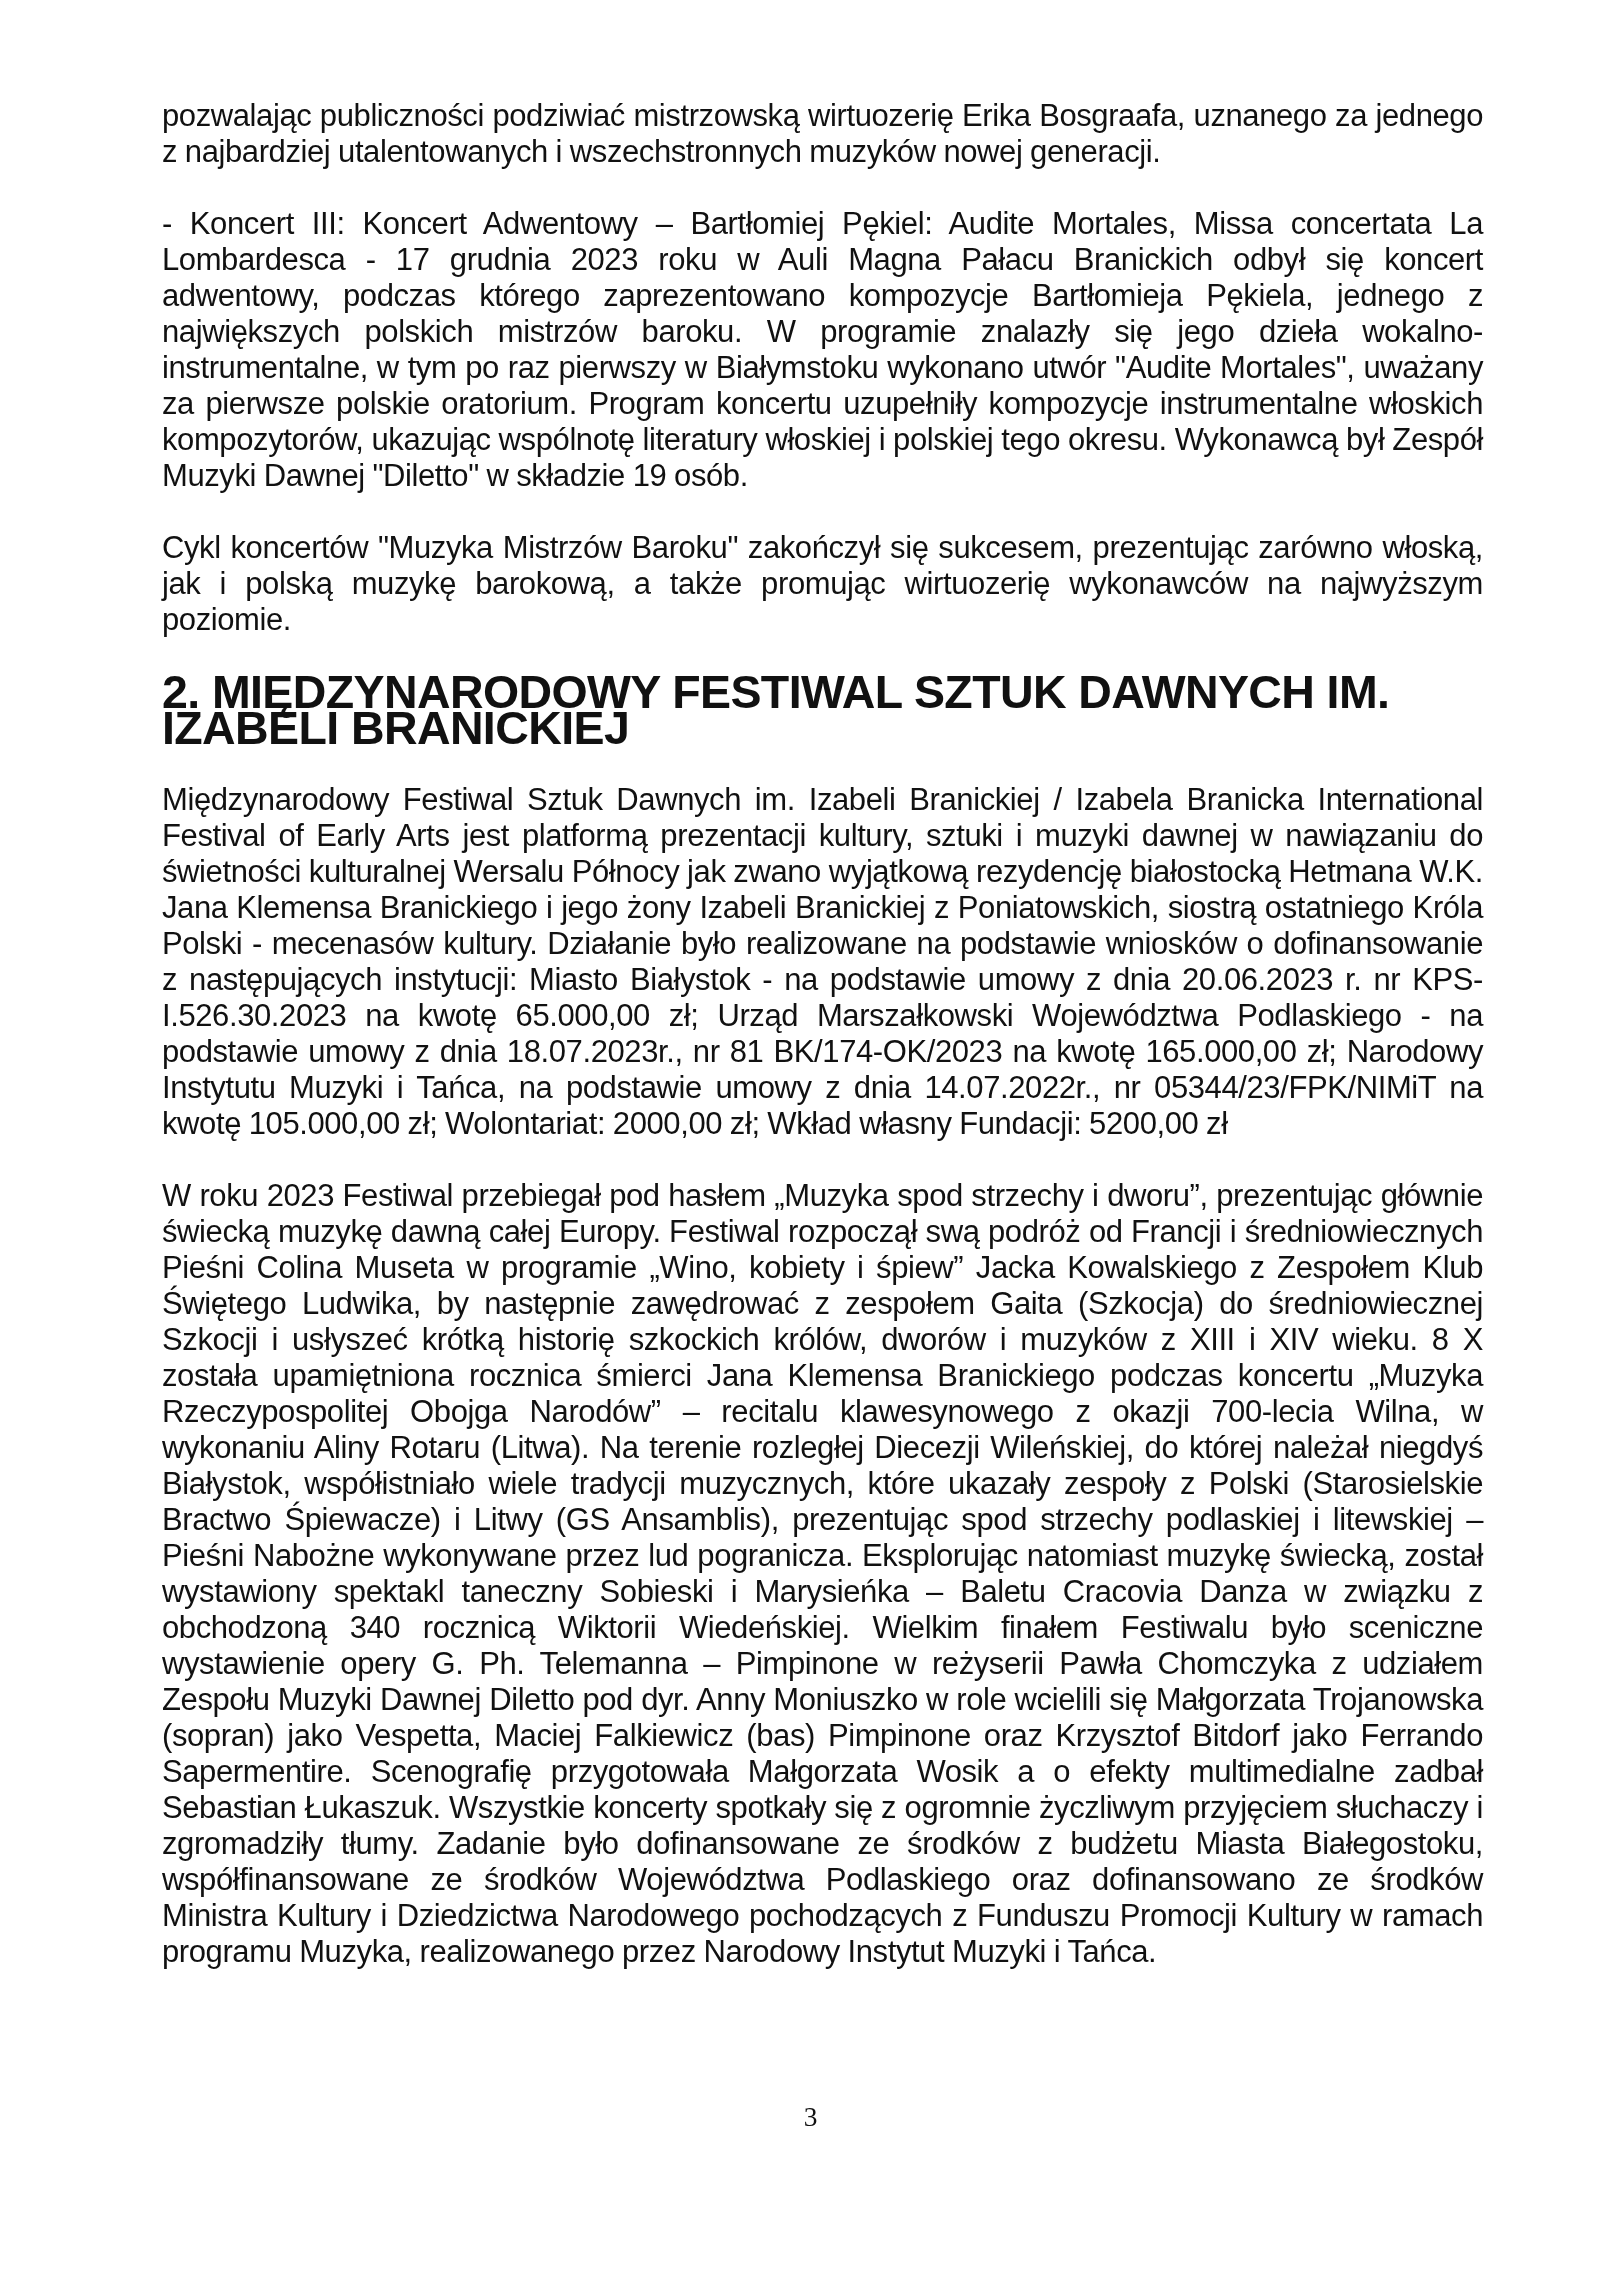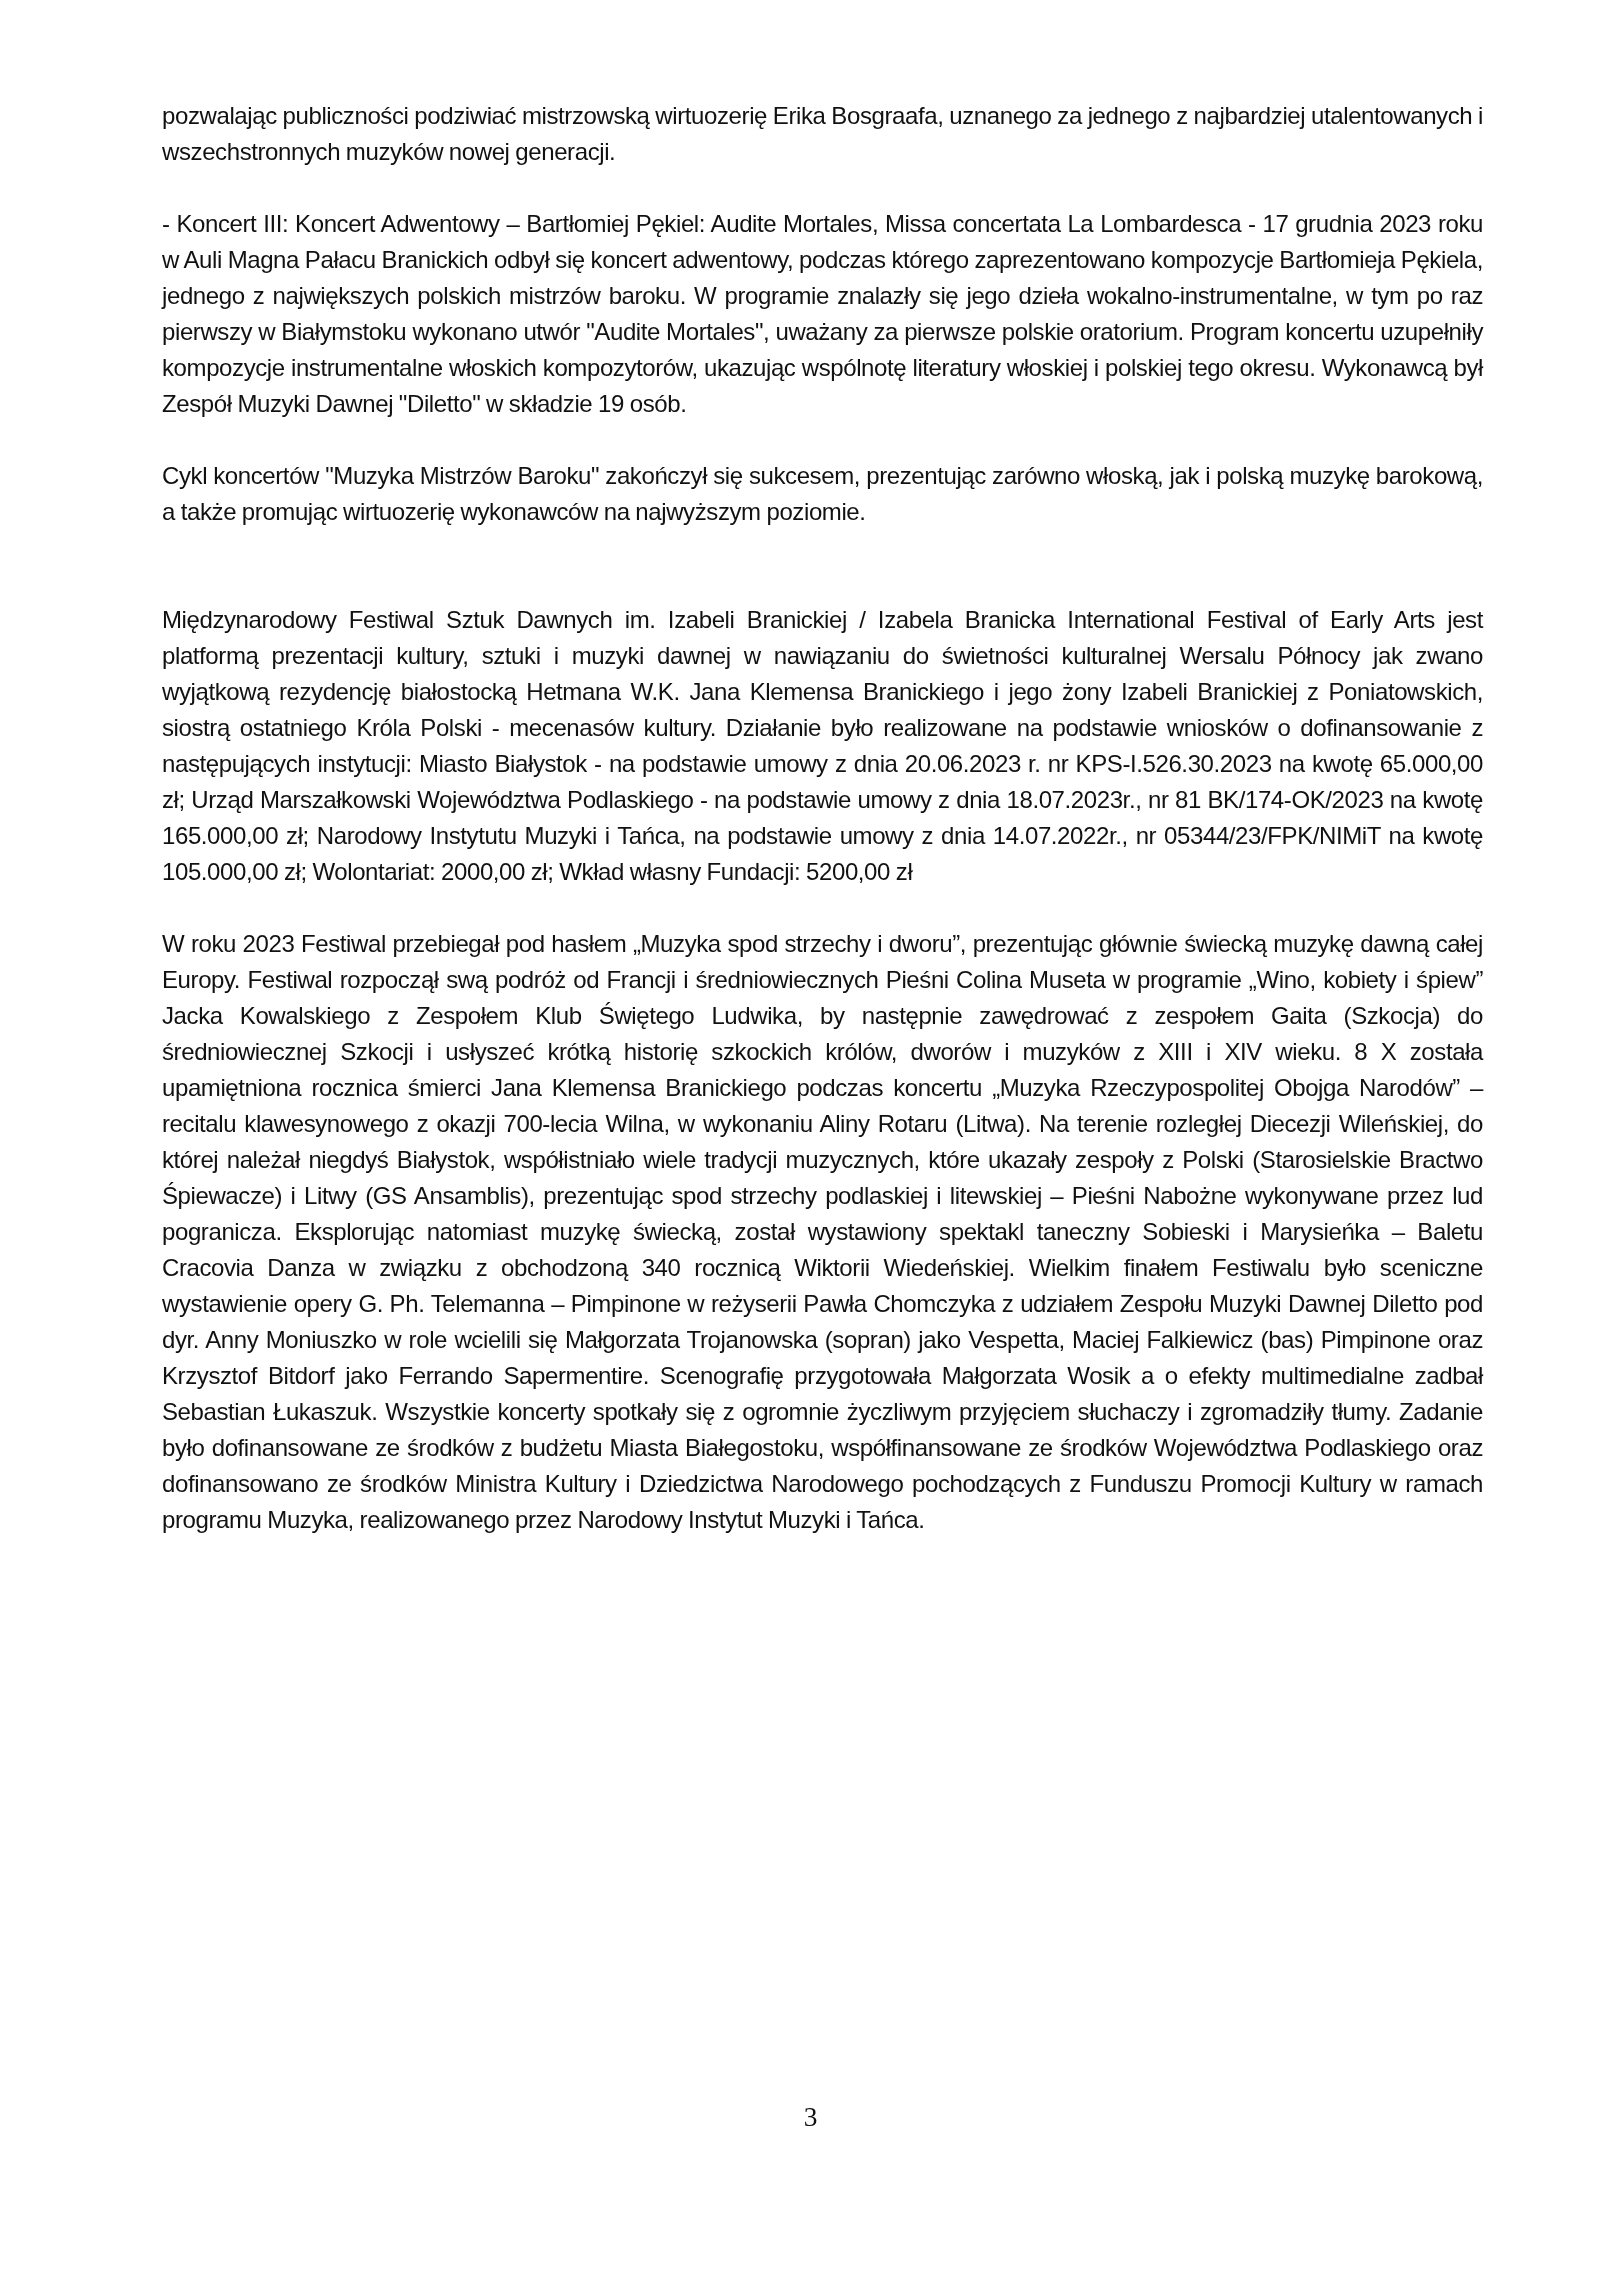--- a/index.html
+++ b/index.html
@@ -3,21 +3,21 @@
   <meta charset="utf-8">
   <style>
     html, body { margin: 0; padding: 0; background: #ffffff; }
     body { width: 1621px; height: 2293px; position: relative; overflow: hidden; }
     .page {
       position: absolute;
       left: 162px;
       top: 98px;
       width: 1321px;
       font-family: "Liberation Sans", "DejaVu Sans", sans-serif;
-      font-size: 24px;
+      font-size: 31px;
       line-height: 36px;
       color: #111111;
     }
     .para {
       margin: 0;
       text-align: justify;
       letter-spacing: -0.4px;
       word-spacing: -0.5px;
     }
     .gap { height: 36px; }
@@ -40,20 +40,21 @@
 </head>
 <body>
 
 <div class="page">
   <p class="para">pozwalając publiczności podziwiać mistrzowską wirtuozerię Erika Bosgraafa, uznanego za jednego z najbardziej utalentowanych i wszechstronnych muzyków nowej generacji.</p>
   <div class="gap"></div>
   <p class="para">- Koncert III: Koncert Adwentowy – Bartłomiej Pękiel: Audite Mortales, Missa concertata La Lombardesca - 17 grudnia 2023 roku w Auli Magna Pałacu Branickich odbył się koncert adwentowy, podczas którego zaprezentowano kompozycje Bartłomieja Pękiela, jednego z największych polskich mistrzów baroku. W programie znalazły się jego dzieła wokalno-instrumentalne, w tym po raz pierwszy w Białymstoku wykonano utwór "Audite Mortales", uważany za pierwsze polskie oratorium. Program koncertu uzupełniły kompozycje instrumentalne włoskich kompozytorów, ukazując wspólnotę literatury włoskiej i polskiej tego okresu. Wykonawcą był Zespół Muzyki Dawnej "Diletto" w składzie 19 osób.</p>
   <div class="gap"></div>
   <p class="para">Cykl koncertów "Muzyka Mistrzów Baroku" zakończył się sukcesem, prezentując zarówno włoską, jak i polską muzykę barokową, a także promując wirtuozerię wykonawców na najwyższym poziomie.</p>
   <div class="gap"></div>
+  <h2 class="heading">2. MIĘDZYNARODOWY FESTIWAL SZTUK DAWNYCH IM. IZABELI BRANICKIEJ</h2>
   <div class="gap"></div>
   <p class="para">Międzynarodowy Festiwal Sztuk Dawnych im. Izabeli Branickiej / Izabela Branicka International Festival of Early Arts jest platformą prezentacji kultury, sztuki i muzyki dawnej w nawiązaniu do świetności kulturalnej Wersalu Północy jak zwano wyjątkową rezydencję białostocką Hetmana W.K. Jana Klemensa Branickiego i jego żony Izabeli Branickiej z Poniatowskich, siostrą ostatniego Króla Polski - mecenasów kultury. Działanie było realizowane na podstawie wniosków o dofinansowanie z następujących instytucji: Miasto Białystok - na podstawie umowy z dnia 20.06.2023 r. nr KPS-I.526.30.2023 na kwotę 65.000,00 zł; Urząd Marszałkowski Województwa Podlaskiego - na podstawie umowy z dnia 18.07.2023r., nr 81 BK/174-OK/2023 na kwotę 165.000,00 zł; Narodowy Instytutu Muzyki i Tańca, na podstawie umowy z dnia 14.07.2022r., nr  05344/23/FPK/NIMiT na kwotę 105.000,00 zł; Wolontariat: 2000,00 zł; Wkład własny Fundacji: 5200,00 zł</p>
   <div class="gap"></div>
   <p class="para">W roku 2023 Festiwal przebiegał pod hasłem „Muzyka spod strzechy i dworu”, prezentując głównie świecką muzykę dawną całej Europy. Festiwal rozpoczął swą podróż od Francji i średniowiecznych Pieśni Colina Museta w programie „Wino, kobiety i śpiew” Jacka Kowalskiego z Zespołem Klub Świętego Ludwika, by następnie zawędrować z zespołem Gaita (Szkocja) do średniowiecznej Szkocji i usłyszeć krótką historię szkockich królów, dworów i muzyków z XIII i XIV wieku. 8 X została upamiętniona rocznica śmierci Jana Klemensa Branickiego podczas koncertu „Muzyka Rzeczypospolitej Obojga Narodów” – recitalu klawesynowego z okazji 700-lecia Wilna, w wykonaniu Aliny Rotaru (Litwa). Na terenie rozległej Diecezji Wileńskiej, do której należał niegdyś Białystok, współistniało wiele tradycji muzycznych, które ukazały zespoły z Polski (Starosielskie Bractwo Śpiewacze) i Litwy (GS Ansamblis), prezentując spod strzechy podlaskiej i litewskiej – Pieśni Nabożne wykonywane przez lud pogranicza. Eksplorując natomiast muzykę świecką, został wystawiony spektakl taneczny Sobieski i Marysieńka – Baletu Cracovia Danza w związku z obchodzoną 340 rocznicą Wiktorii Wiedeńskiej. Wielkim finałem Festiwalu było sceniczne wystawienie opery G. Ph. Telemanna – Pimpinone w reżyserii Pawła Chomczyka z udziałem Zespołu Muzyki Dawnej Diletto pod dyr. Anny Moniuszko w role wcielili się Małgorzata Trojanowska (sopran) jako Vespetta, Maciej Falkiewicz (bas) Pimpinone oraz Krzysztof Bitdorf jako Ferrando Sapermentire. Scenografię przygotowała Małgorzata Wosik a o efekty multimedialne zadbał Sebastian Łukaszuk. Wszystkie koncerty spotkały się z ogromnie życzliwym przyjęciem słuchaczy i zgromadziły tłumy. Zadanie było dofinansowane ze środków z budżetu Miasta Białegostoku, współfinansowane ze środków Województwa Podlaskiego oraz dofinansowano ze środków Ministra Kultury i Dziedzictwa Narodowego pochodzących z Funduszu Promocji Kultury w ramach programu Muzyka, realizowanego przez Narodowy Instytut Muzyki i Tańca.</p>
 </div>
 
 <div class="page-number">3</div>
 
 
 </body></html>

